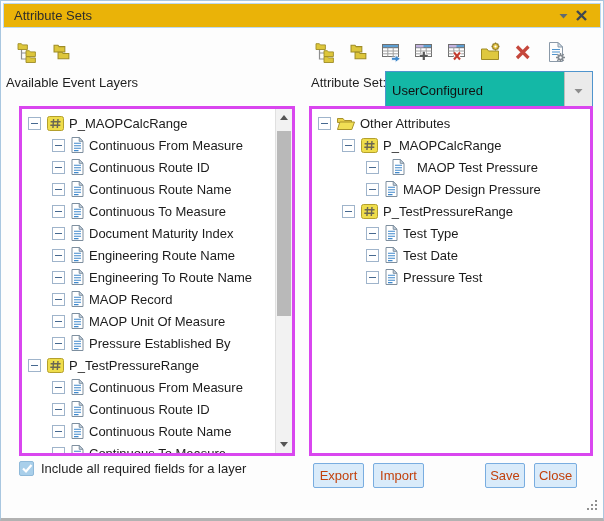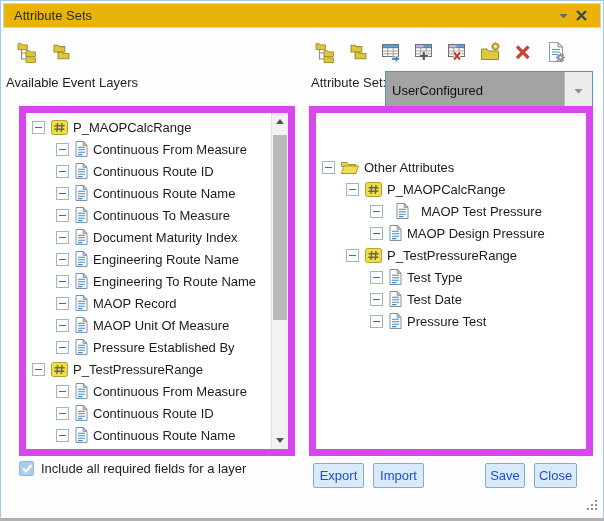--- a/index.html
+++ b/index.html
@@ -20,30 +20,30 @@
   .tb-icon { display: inline-flex; align-items: center; justify-content: center; width: 18px; height: 18px; cursor: default; }
   .toolbar { position: absolute; top: 39px; display: flex; gap: 9px; }
   #toolbar-left { left: 14px; gap: 10px; }
   #toolbar-right { left: 312px; }
   .tool-btn { width: 24px; height: 24px; display: inline-flex; align-items: center; justify-content: center; }
   .lbl { position: absolute; white-space: nowrap; }
   #lbl-layers { left: 5px; top: 74px; }
   #lbl-attrset { left: 310px; top: 74px; }
   .dropdown {
     position: absolute; left: 384px; top: 70px; width: 208px; height: 39px;
-    background: #a3a3a3; border: 1px solid #4f94cd; display: flex; align-items: center;
+    background: #14b8a6; border: 1px solid #4f94cd; display: flex; align-items: center;
   }
   .dropdown .dd-value { flex: 1; padding-left: 6px; color: #111; }
   .dropdown .dd-btn {
     width: 28px; align-self: stretch; background: #ebebeb;
     border-left: 1px solid #bdbdbd; display: flex; align-items: center; justify-content: center;
   }
   .panel {
     position: absolute; top: 105px; height: 350px; background: #fff;
-    border: 7px solid #d946ef; overflow: hidden;
+    border: 3px solid #d946ef; overflow: hidden;
   }
   #left-panel  { left: 18px;  width: 276px; }
   #right-panel { left: 308px; width: 284px; }
   #left-tree { position: absolute; left: 0; top: 3px; right: 17px; }
   #right-tree { position: absolute; left: 0; top: 3px; right: 0; }
   .tree-row { display: flex; align-items: center; height: 22px; white-space: nowrap; }
   .expand-box {
     width: 13px; height: 13px; flex: 0 0 13px; background: #fff;
     border: 1px solid #9fb4cb; display: inline-flex; align-items: center; justify-content: center;
     margin-right: 6px;
@@ -61,21 +61,21 @@
   .checkbox-row { position: absolute; left: 18px; top: 460px; display: flex; align-items: center; gap: 7px; }
   .checkbox {
     width: 15px; height: 15px; background: #a9cfea; border: 1px solid #8fb9d9;
     border-radius: 2px; display: inline-flex; align-items: center; justify-content: center;
   }
   .required-row { position: absolute; left: 12px; top: 484px; display: flex; align-items: center; gap: 5px; }
   .btn {
     position: absolute; top: 462px; height: 25px;
     background: #d9ebfa; border: 1px solid #79ade0; border-radius: 2px;
     display: flex; align-items: center; justify-content: center;
-    color: #1d4ed8; font-size: 13px; cursor: default;
+    color: #c2410c; font-size: 13px; cursor: default;
   }
   #btn-export { left: 312px; width: 51px; }
   #btn-import { left: 372px; width: 51px; }
   #btn-save   { left: 484px; width: 40px; }
   #btn-close  { left: 533px; width: 43px; }
   .resize-grip { position: absolute; right: 5px; bottom: 4px; }
 </style>
 </head>
 <body>
 
@@ -472,21 +472,21 @@
       <span class="sb-btn sb-down">
         <svg width="8" height="5" viewBox="0 0 8 5">
             <path d="M0 0 H8 L4 5 Z" fill="#555"></path>
           </svg>
       </span>
     </div>
   </div>
 
   <div class="panel" id="right-panel">
     <div id="right-tree">
-        <div class="tree-row" style="padding-left: 6px; margin-top: 40px;">
+        <div class="tree-row" style="padding-left: 6px;">
           <span class="expand-box">
             <span class="minus"></span>
           </span>
           <span class="tree-icon">
             <svg width="18" height="13" viewBox="0 0 18 13">
      <path d="M.5 1.5 H6 L7.5 3.5 H14.5 V5.5 H.5 Z" fill="#e9d149" stroke="#a8922b"></path>
      <path d="M2.8 5 H17.5 L14.8 12.5 H.5 Z" fill="#f0df55" stroke="#a8922b"></path>
             </svg>
           </span>
           <span class="tree-label">Other Attributes</span>

